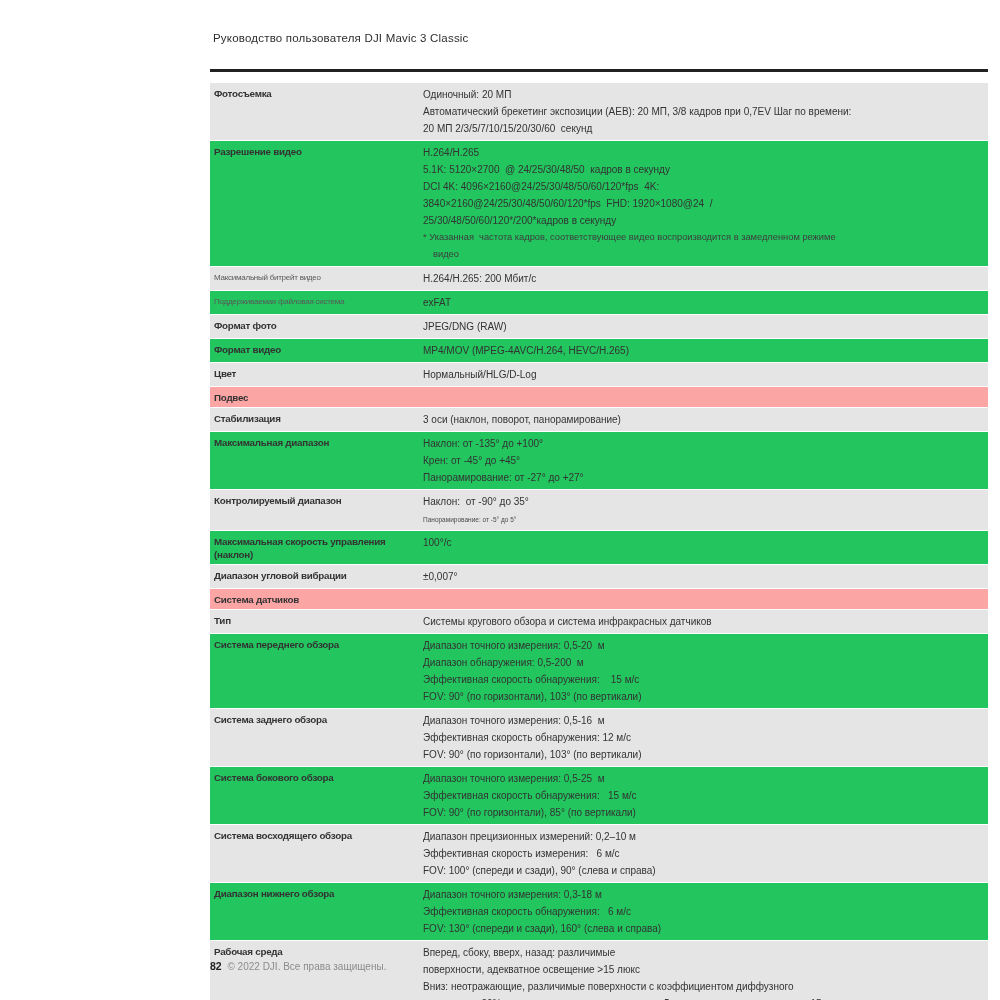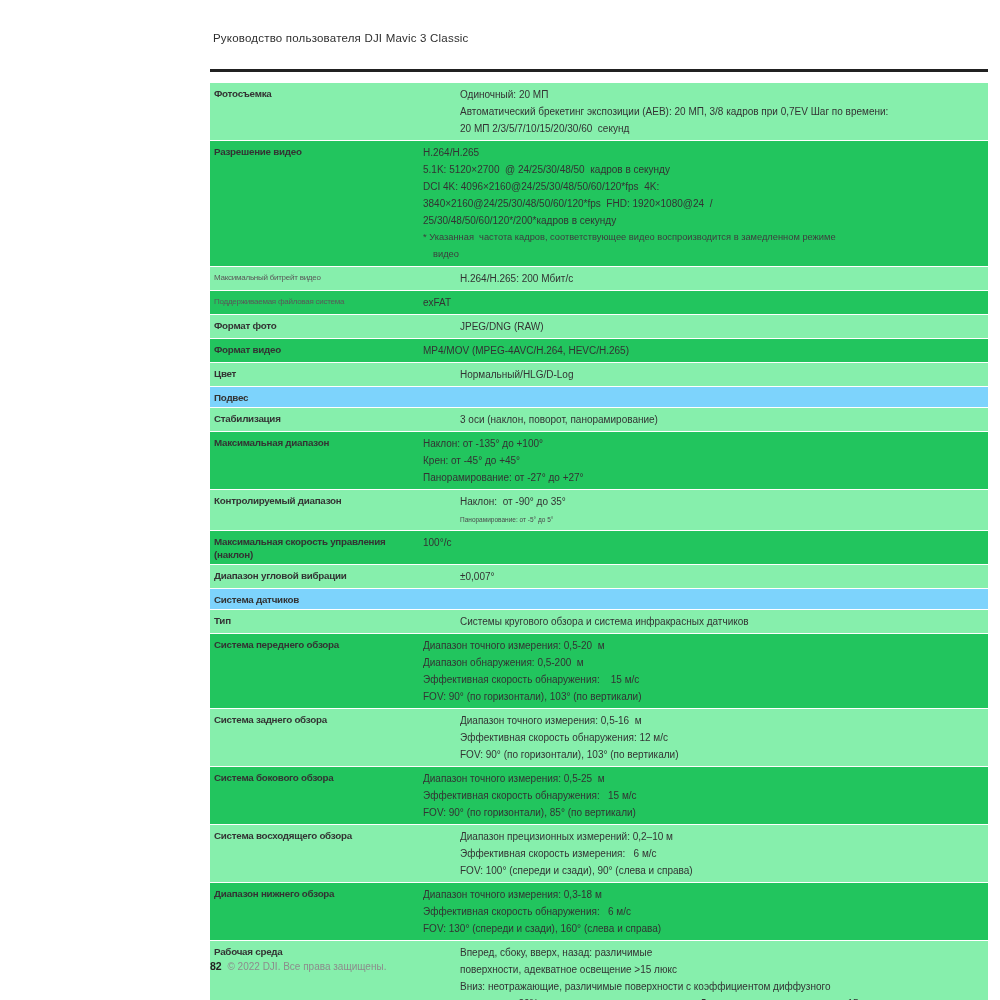--- a/index.html
+++ b/index.html
@@ -25,23 +25,23 @@
   .header-rule {
     height: 3px;
     background: #212121;
     margin-top: 25px;
   }
   .spec-table {
     margin-top: 11px;
     border-bottom: 2px solid #4a4a4a;
   }
   .row { display: flex; border-bottom: 1px solid #ffffff; }
-  .shade-gray  { background: #86efac; gap: 37px; }
+  .shade-gray  { background: #e5e5e5; }
   .shade-white { background: #22c55e; }
-  .shade-dark  { background: #7dd3fc; }
+  .shade-dark  { background: #fca5a5; }
   .row .label {
     flex: 0 0 201px;
     padding: 4px 6px 3px 4px;
     font-size: 9.8px;
     font-weight: bold;
     color: #333333;
     line-height: 13px;
     letter-spacing: -0.25px;
   }
   .row .label.small {

